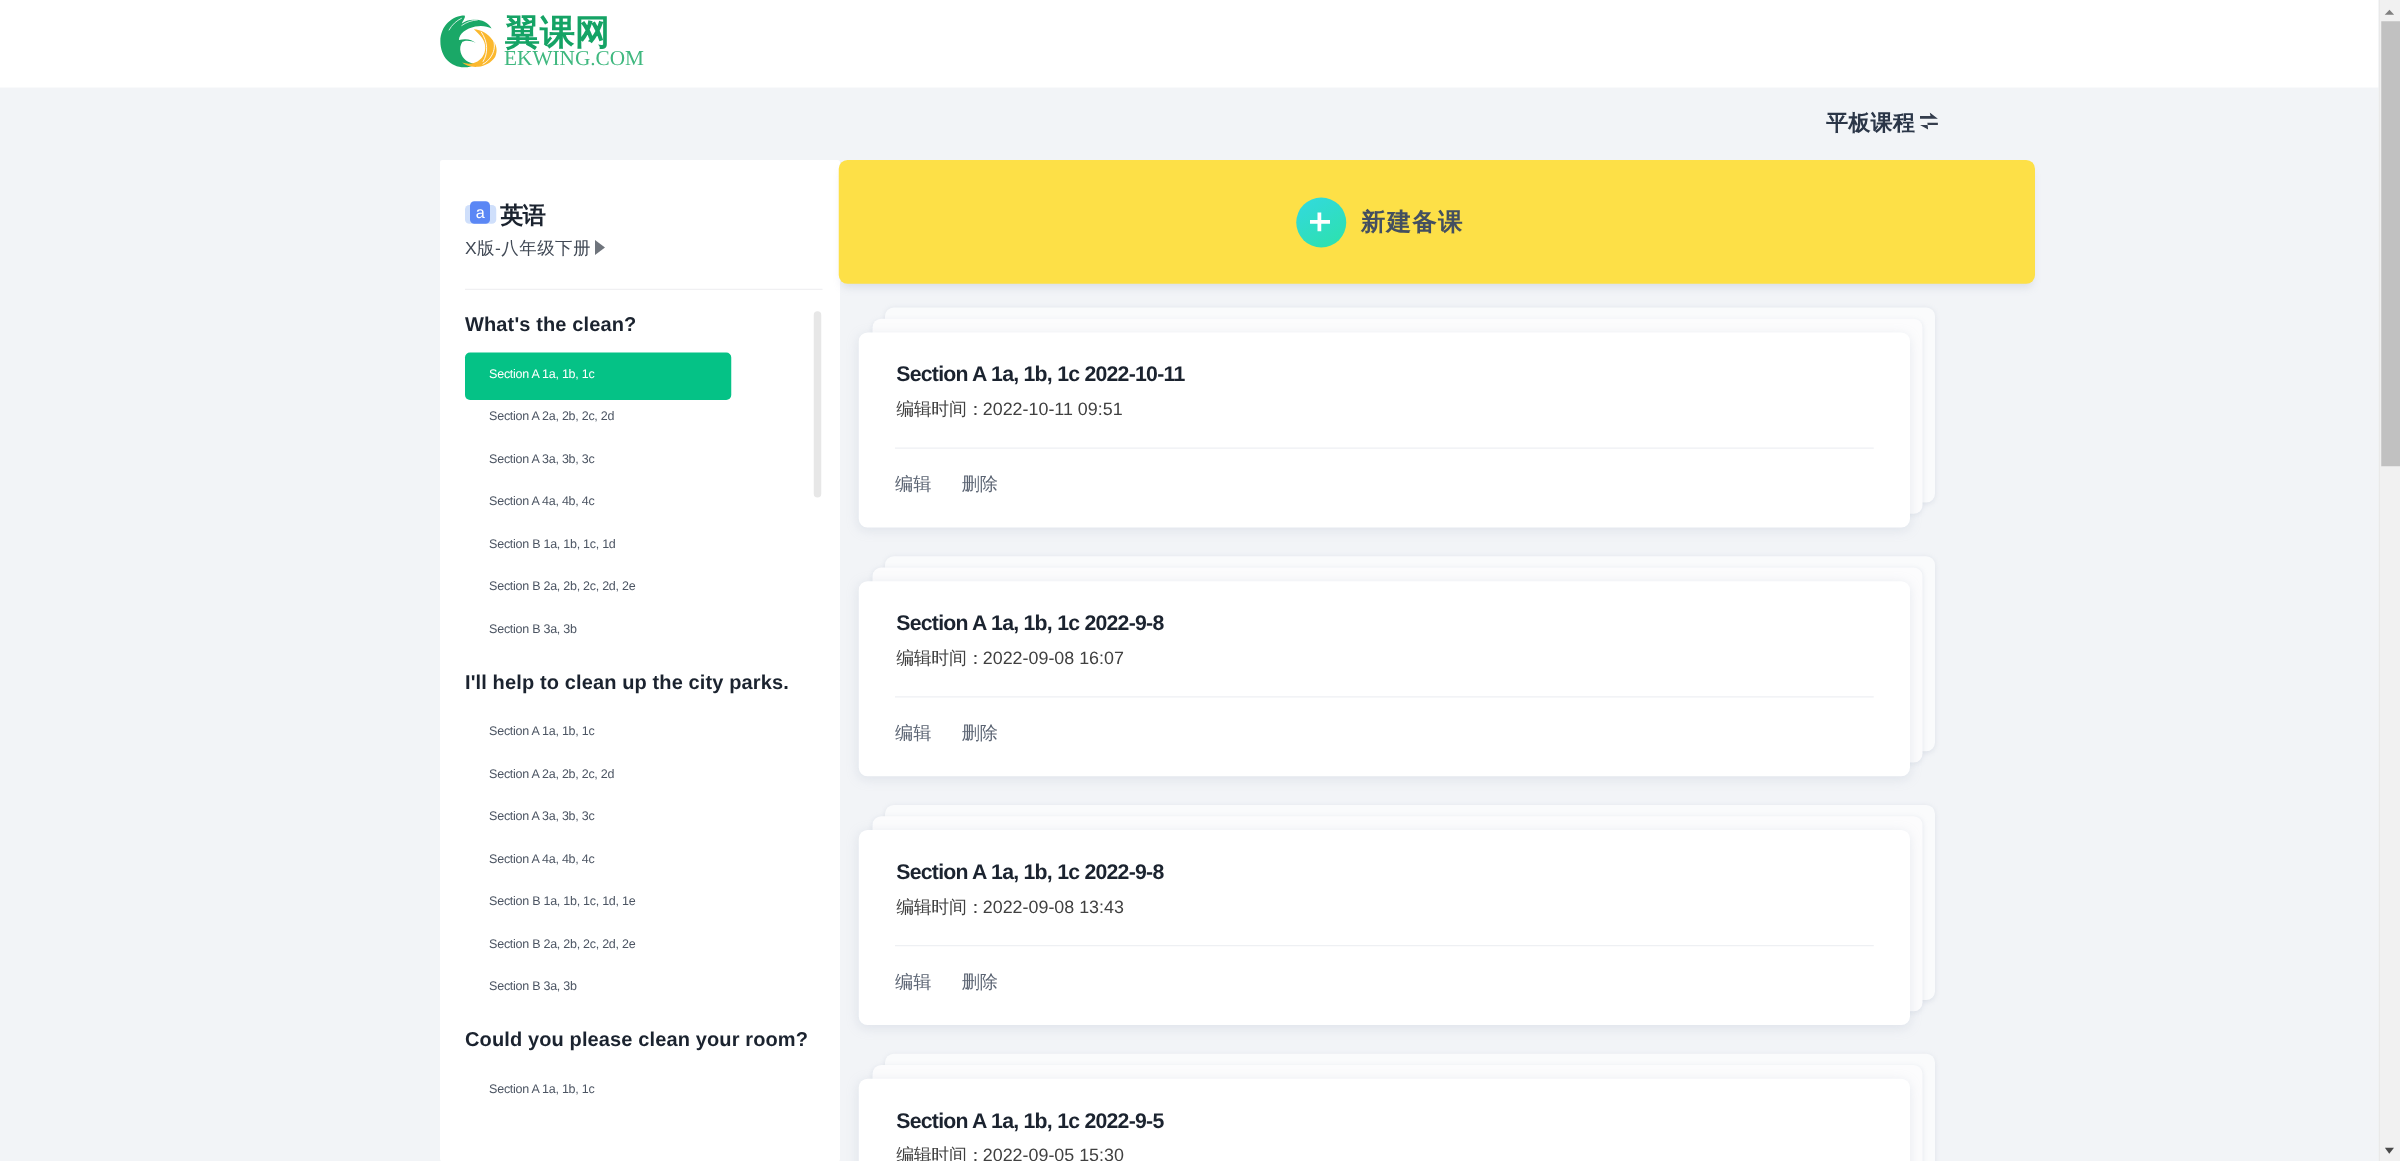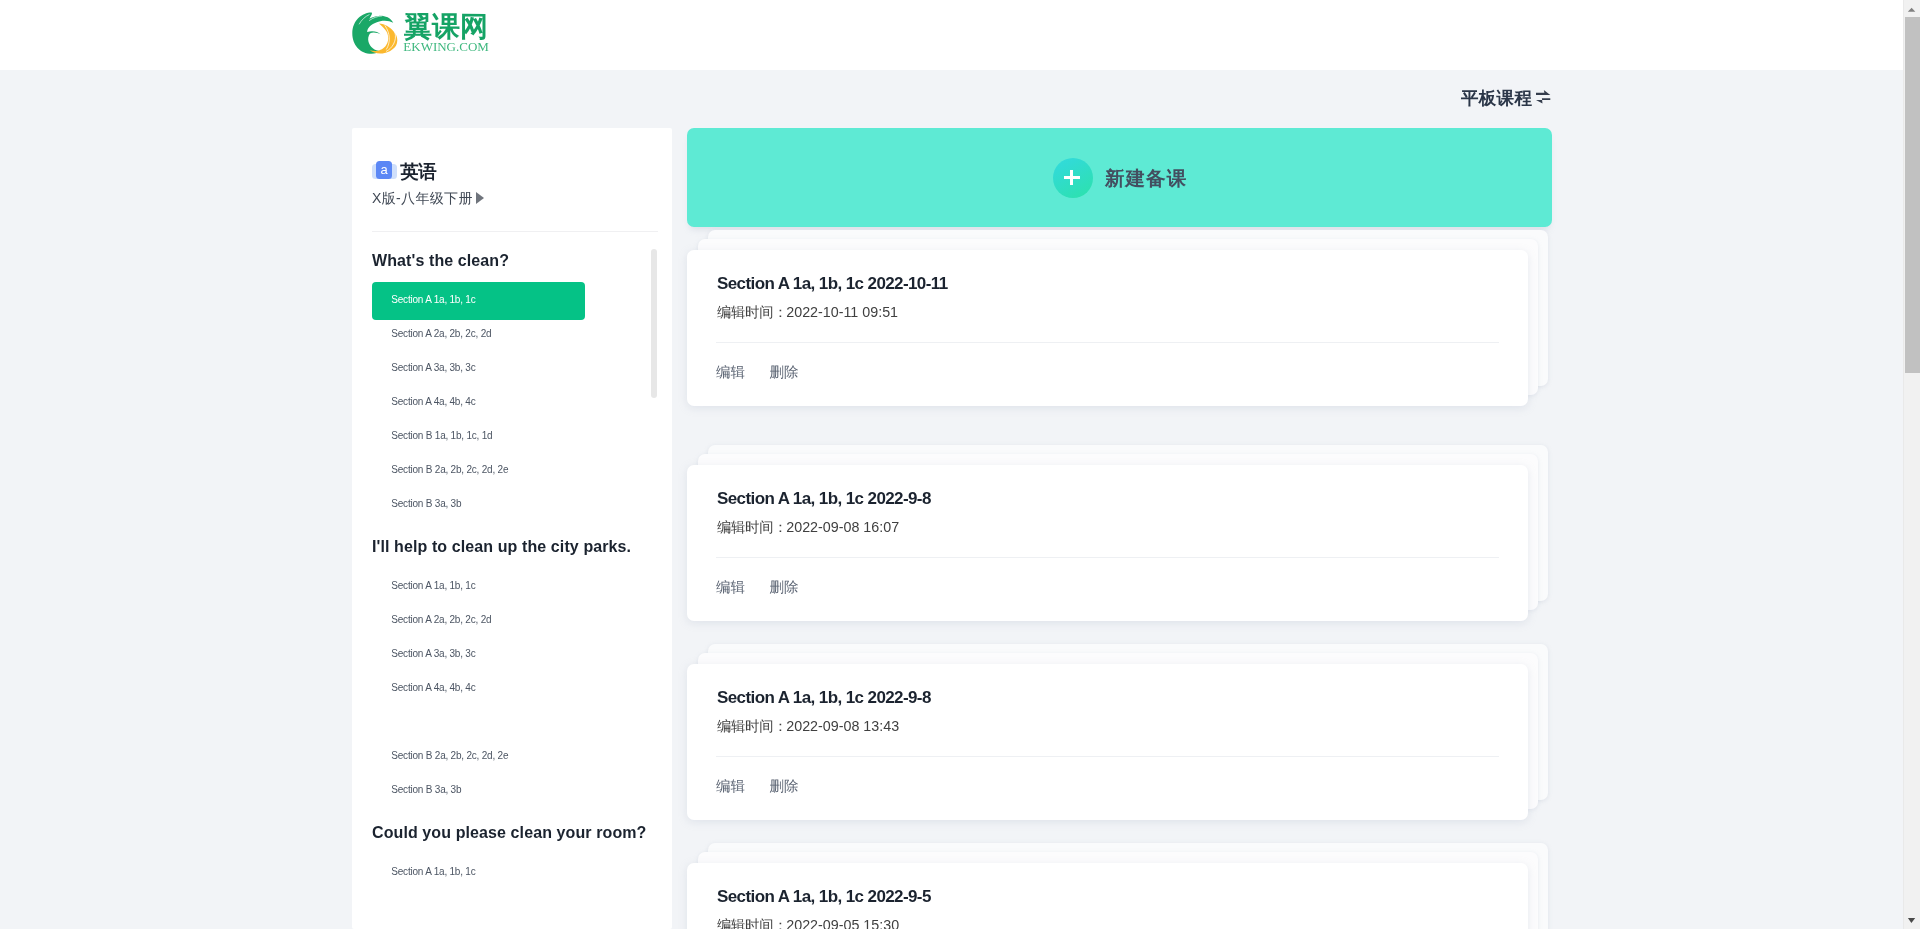--- a/index.html
+++ b/index.html
@@ -11,21 +11,21 @@
     -webkit-font-smoothing:antialiased;
   }
   .viewport{position:absolute;left:0;top:0;width:1903px;height:929px;overflow:hidden;background:#f2f4f7;}
 
   
   .topbar{position:absolute;left:0;top:0;width:1903px;height:70px;background:#ffffff;font-family:Liberation Serif, serif;}
   .logo{position:absolute;left:351px;top:11px;display:block;height:44px;text-decoration:none;cursor:pointer;}
   .logo-mark{position:absolute;left:0;top:0;display:block;}
   .logo-cn{position:absolute;left:53px;top:-1.2px;font-size:28px;line-height:33px;font-weight:700;color:#15a365;
            letter-spacing:0px;white-space:nowrap;}
-  .logo-en{position:absolute;left:52.3px;top:27.6px;font-size:13px;line-height:15px;font-weight:400;color:#3fb87f;
+  .logo-en{position:absolute;left:52.3px;top:27.6px;font-size:17px;line-height:15px;font-weight:400;color:#3fb87f;
            letter-spacing:0px;white-space:nowrap;}
 
   
   .course-switch{position:absolute;left:1461px;top:88px;display:flex;align-items:center;cursor:pointer;justify-content:space-between;}
   .course-switch .cs-label{font-size:17.5px;line-height:20px;font-weight:700;color:#2b3648;letter-spacing:.3px;white-space:nowrap;}
   .swap-icon{display:block;width:14.3px;height:13.6px;margin-left:4.1px;margin-top:-2.5px;}
 
   
   .sidebar{position:absolute;left:352px;top:128px;width:320px;height:801px;background:#fff;border-radius:2px;overflow:hidden;}
   .sb-subject{position:absolute;left:20px;top:32px;width:280px;height:22px;}
@@ -41,21 +41,21 @@
   .sb-sep{position:absolute;left:20px;top:103px;width:285.5px;height:1px;background:#f0f0f2;}
 
   .sb-list{position:absolute;left:0;top:101px;width:320px;height:700px;overflow:hidden;}
   .unit-title{position:absolute;left:20px;font-size:16px;line-height:19px;font-weight:700;color:#1b232f;letter-spacing:.1px;white-space:nowrap;}
   .sec{position:absolute;left:20px;width:213px;height:38px;line-height:35px;border-radius:4px;
        font-size:10px;color:#4c5563;letter-spacing:-0.21px;padding-left:19.3px;box-sizing:border-box;cursor:pointer;white-space:nowrap;}
   .sec.active{background:#05c286;color:#fff;}
   .sb-thumb{position:absolute;left:651px;top:249px;width:6.4px;height:148.5px;background:#e7e7e7;border-radius:3px;cursor:pointer;}
 
   
-  .newbar{position:absolute;left:687px;top:128px;width:865px;height:99px;background:#5eead4;border-radius:7px;box-shadow:0 5px 7px -3px rgba(150,163,188,.28);}
+  .newbar{position:absolute;left:671px;top:128px;width:957px;height:99px;background:#fde047;border-radius:7px;box-shadow:0 5px 7px -3px rgba(150,163,188,.28);}
   .newbtn{position:absolute;left:365.7px;top:29.6px;display:flex;align-items:flex-start;cursor:pointer;}
   .plus-circle{position:relative;width:40px;height:40px;border-radius:50%;
       background:linear-gradient(150deg,#32dcdc 0%,#31dbd3 25%,#2fdec0 60%,#2ce2ab 100%);}
   .plus-circle:before,.plus-circle:after{content:"";position:absolute;background:#fff;}
   .plus-circle:before{left:11.2px;top:18.9px;width:15.8px;height:2.2px;}
   .plus-circle:after{left:17.5px;top:12.8px;width:2.5px;height:14.5px;}
   .newbtn .nb-label{margin-left:12.2px;margin-top:9.4px;font-size:19.5px;line-height:22px;font-weight:700;color:#434f60;letter-spacing:1.1px;}
 
   .stack{position:absolute;left:687px;width:841px;height:156px;}
   .stack .layer{position:absolute;border-radius:7px;}
@@ -151,37 +151,38 @@
         <div class="sec" style="top: 121px;">Section A 3a, 3b, 3c</div>
         <div class="sec" style="top: 155px;">Section A 4a, 4b, 4c</div>
         <div class="sec" style="top: 189px;">Section B 1a, 1b, 1c, 1d</div>
         <div class="sec" style="top: 223px;">Section B 2a, 2b, 2c, 2d, 2e</div>
         <div class="sec" style="top: 257px;">Section B 3a, 3b</div>
         <div class="unit-title" style="top: 307.6px;">I'll help to clean up the city parks.</div>
         <div class="sec" style="top: 339px;">Section A 1a, 1b, 1c</div>
         <div class="sec" style="top: 373px;">Section A 2a, 2b, 2c, 2d</div>
         <div class="sec" style="top: 407px;">Section A 3a, 3b, 3c</div>
         <div class="sec" style="top: 441px;">Section A 4a, 4b, 4c</div>
+        <div class="sec" style="top: 475px;">Section B 1a, 1b, 1c, 1d, 1e</div>
         <div class="sec" style="top: 509px;">Section B 2a, 2b, 2c, 2d, 2e</div>
         <div class="sec" style="top: 543px;">Section B 3a, 3b</div>
         <div class="unit-title" style="top: 593.6px;">Could you please clean your room?</div>
         <div class="sec" style="top: 625px;">Section A 1a, 1b, 1c</div>
       </div>
   </aside>
   <div class="sb-thumb"></div>
 
   <main>
     <div class="newbar">
       <div class="newbtn">
         <span class="plus-circle"></span>
         <span class="nb-label">新建备课</span>
       </div>
     </div>
     <div id="card-host">
-        <div class="stack" style="top: 250px;">
+        <div class="stack" style="top: 266px;">
           <div class="layer l-back"></div>
           <div class="layer l-mid"></div>
           <div class="card">
             <div class="c-title">Section A 1a, 1b, 1c 2022-10-11</div>
             <div class="c-time"><span class="k">编辑时间：</span><span class="v">2022-10-11 09:51</span></div>
             <div class="c-rule"></div>
             <div class="c-actions">
               <span class="edit">编辑</span>
               <span class="del">删除</span>
             </div>

